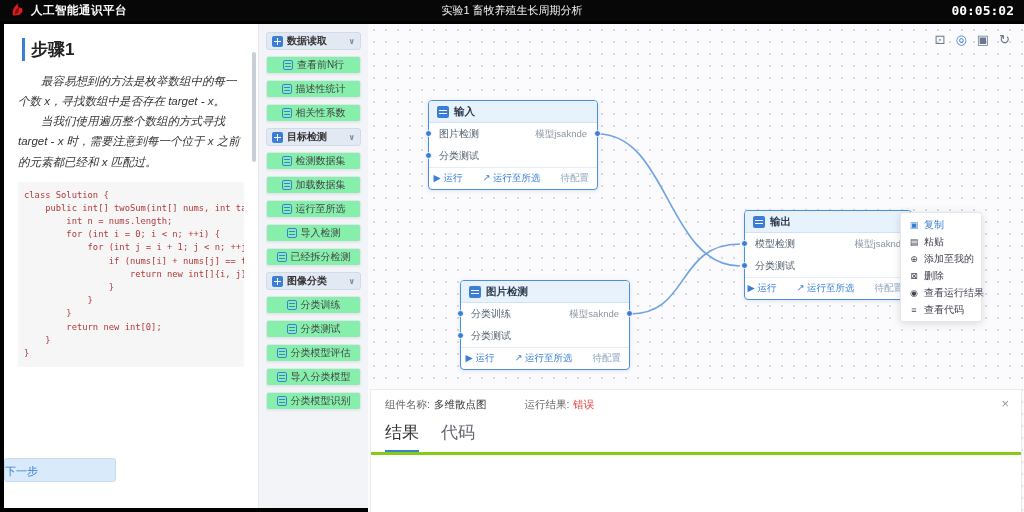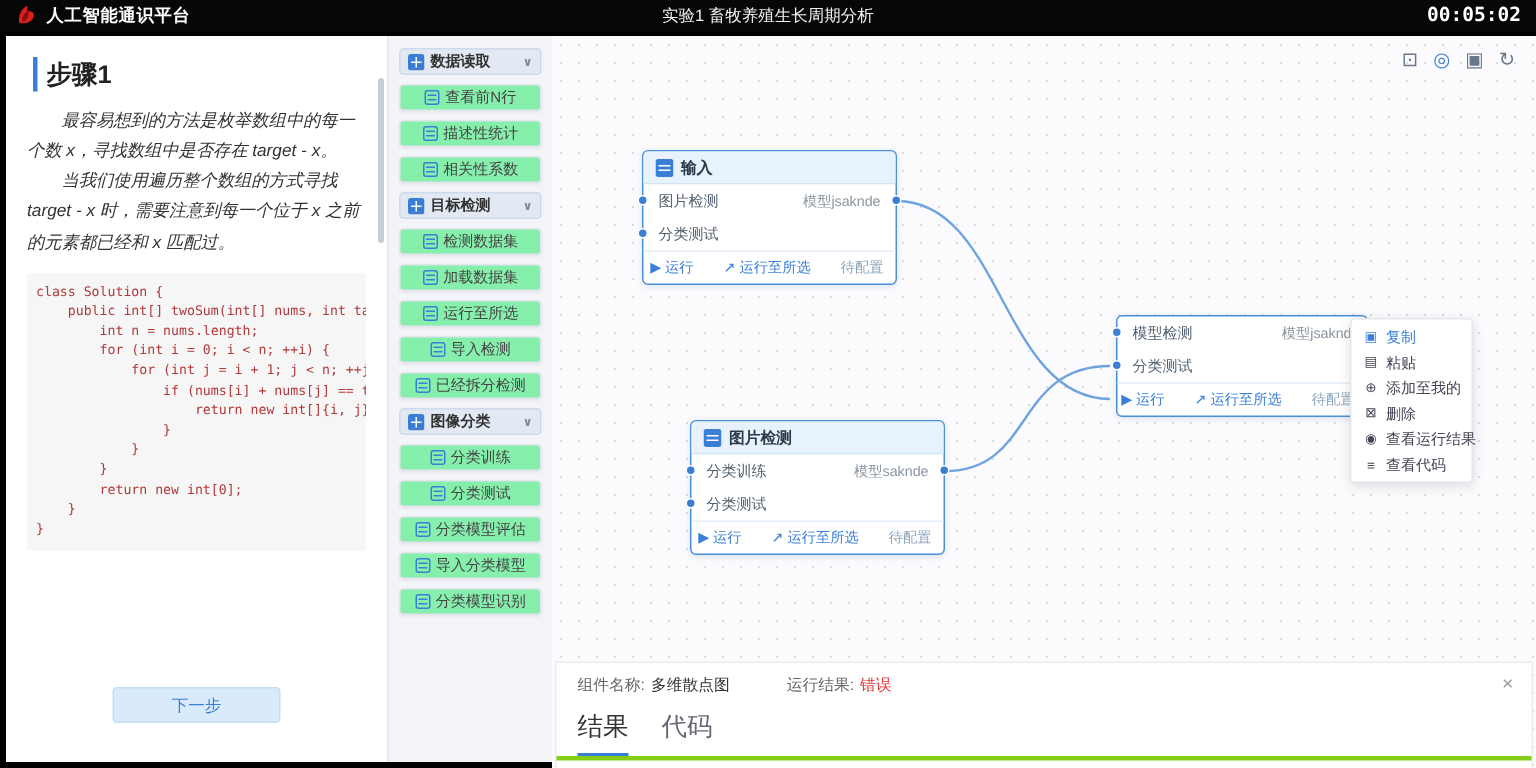--- a/index.html
+++ b/index.html
@@ -15,21 +15,21 @@
   .timer { margin-left:auto; font-family:"DejaVu Sans Mono",monospace; font-size:13px; font-weight:bold; }
 
   
   #guide { position:absolute; left:4px; top:24px; bottom:4px; width:254px; background:#fff; }
   .guide-header { height:22px; line-height:22px; padding-left:10px; font-size:11px; color:#9e3a3a; border-bottom:1px solid #f0f0f0; }
   .guide-scrollbar { position:absolute; right:2px; top:28px; width:4px; height:110px; background:#c9ced6; border-radius:2px; }
   .guide-body { padding:10px 14px 0; }
   .step-title { font-size:17px; font-weight:bold; color:#222; border-left:3px solid #3a7fd5; padding-left:6px; margin:4px 4px 10px; }
   .guide-p { font-size:11.5px; color:#333; line-height:1.75; text-indent:2em;font-style:italic; }
   .code-block { margin-top:10px; background:#f6f6f6; border-radius:2px; padding:7px 6px; color:#b03a3a; font-family:"DejaVu Sans Mono",monospace; font-size:8.8px; line-height:1.5; white-space:pre; overflow:hidden; }
-  .guide-footer { position:absolute; bottom:26px; left:0; right:0; text-align:center; }
+  .guide-footer { position:absolute; bottom:26px; left:0; right:0; }
   .next-btn { display:inline-block; width:112px; height:24px; line-height:24px; background:#d9eafa; color:#3a7fd5; font-size:11px; border:1px solid #c3ddf5; border-radius:3px; cursor:pointer; }
 
   
   #toolbox { position:absolute; left:258px; top:24px; bottom:4px; width:110px; background:#f2f4f8; border-left:1px solid #e5e8ee; padding:8px 7px; }
   .tb-header { height:18px; margin-bottom:6px; background:#e2e9f3; border:1px solid #cfdaea; border-radius:3px; display:flex; align-items:center; padding:0 5px; font-size:10px; font-weight:bold; color:#333; cursor:pointer;text-align:center; }
   .tb-hicon { width:11px; height:11px; background:#3a7fd5; border-radius:2px; margin-right:4px; background-image:linear-gradient(#fff 0 0),linear-gradient(#fff 0 0); background-size:7px 1px,1px 7px; background-position:2px 5px,5px 2px; background-repeat:no-repeat; }
   .chev { margin-left:auto; color:#7a8aa0; font-size:8px; }
   .tb-item { height:18px; margin-bottom:6px; background:#86efac; border:1px solid #e2e6ec; border-radius:3px; display:flex; align-items:center; justify-content:center; gap:4px; font-size:10px; color:#444; box-shadow:0 1px 2px rgba(0,0,0,.05); cursor:pointer; }
   .tb-icon { width:10px; height:10px; border:1px solid #3a7fd5; border-radius:2px; background-image:linear-gradient(#3a7fd5 0 0),linear-gradient(#3a7fd5 0 0); background-size:6px 1px,6px 1px; background-position:1px 2px,1px 5px; background-repeat:no-repeat; }
 
@@ -52,21 +52,21 @@
   .action { cursor:pointer; white-space:nowrap; }
   .config { color:#8fa6c0; }
 
   
   .ctx-menu { position:absolute; left:532px; top:188px; width:82px; background:#fff; border:1px solid #e4e7ec; border-radius:3px; box-shadow:0 2px 8px rgba(0,0,0,.13); padding:3px 0; font-size:10px; z-index:6; }
   .ctx-item { height:17px; display:flex; align-items:center; gap:5px; padding:0 8px; color:#445; cursor:pointer; white-space:nowrap; }
   .ctx-item.first { color:#3a7fd5; }
   .ctx-ic { font-size:9px; width:10px; text-align:center; flex:none; }
 
   
-  .bottom-panel { position:absolute; left:2px; right:2px; bottom:0; height:71px; background:#fff; border:1px solid #ebebeb; border-bottom:none; z-index:4; }
+  .bottom-panel { position:absolute; left:2px; right:2px; bottom:0; height:123px; background:#fff; border:1px solid #ebebeb; border-bottom:none; z-index:4; }
   .bp-head { position:relative; padding:8px 14px 0; display:flex; align-items:center; font-size:10.5px; color:#666; }
   .bp-pair { display:flex; gap:4px; }
   .bp-pair + .bp-pair { margin-left:38px; }
   .bp-name { color:#333; }
   .bp-error { color:#e23b3b; }
   .bp-close { position:absolute; right:12px; top:6px; color:#999; font-size:13px; cursor:pointer; }
   .bp-tabs { display:flex; gap:22px; padding:9px 14px 0; border-bottom:3px solid #84cc16; font-size:17px; }
   .bp-tab { padding-bottom:6px; color:#667; cursor:pointer; }
   .bp-tab.active { color:#333; border-bottom:2px solid #3a7fd5; }
 </style>
@@ -217,20 +217,24 @@
       <div class="node-footer">
         <span class="action">▶ <span>运行</span></span>
         <span class="fsep"></span>
         <span class="action">↗ <span>运行至所选</span></span>
         <span class="fsep"></span>
         <span class="action config">待配置</span>
       </div>
     </div>
 
     <div class="node" style="left:376px;top:186px;width:168px;">
+      <div class="node-header">
+        <span class="node-hicon"></span>
+        <span>输出</span>
+      </div>
       <div class="node-body">
         <div class="port-row">
           <span class="dot l"></span>
           <span>模型检测</span>
           <span class="model">模型jsaknd</span>
         </div>
         <div class="port-row">
           <span class="dot l"></span>
           <span>分类测试</span>
         </div>

